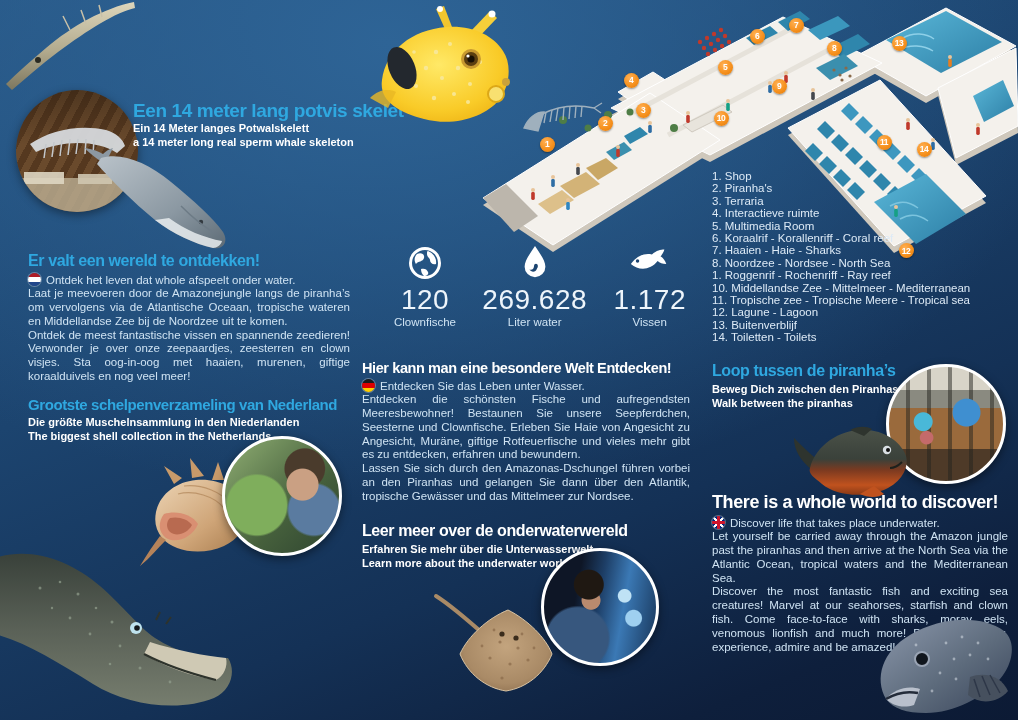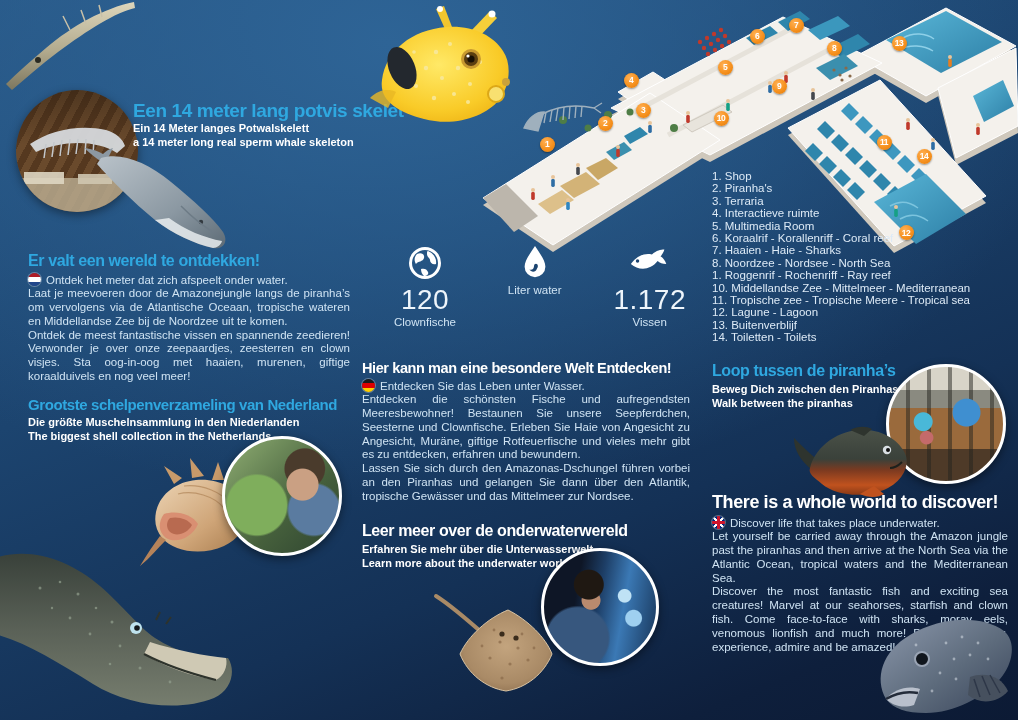--- a/index.html
+++ b/index.html
@@ -127,21 +127,21 @@
 
   <div class="abs" style="left:133px;top:100px;width:240px">
     <p class="h-cyan" style="font-size:19px">Een 14 meter lang potvis skelet</p>
     <p class="sub">Ein 14 Meter langes Potwalskelett</p>
     <p class="sub">a 14 meter long real sperm whale skeleton</p>
   </div>
 
   <div class="abs" style="left:28px;top:252px;width:322px">
     <p class="h-cyan">Er valt een wereld te ontdekken!</p>
     <div class="gap"></div>
-    <p class="body"><span class="flag nl"></span><span>Ontdek het meter dat zich afspeelt onder water.</span></p>
+    <p class="body"><span class="flag nl"></span><span>Ontdek het leven dat whole afspeelt onder water.</span></p>
     <p class="body just">Laat je meevoeren door de Amazonejungle langs de piranha’s om vervolgens via de Atlantische Oceaan, tropische wateren en Middellandse Zee bij de Noordzee uit te komen.</p>
     <p class="body just">Ontdek de meest fantastische vissen en spannende zeedieren! Verwonder je over onze zeepaardjes, zeesterren en clown visjes. Sta oog-in-oog met haaien, murenen, giftige koraalduivels en nog veel meer!</p>
   </div>
 
   <div class="abs" style="left:28px;top:396px;width:330px">
     <p class="h-cyan" style="font-size:15px">Grootste schelpenverzameling van Nederland</p>
     <div class="gap"></div>
     <p class="sub">Die größte Muschelnsammlung in den Niederlanden</p>
     <p class="sub">The biggest shell collection in the Netherlands</p>
   </div>
@@ -412,23 +412,23 @@
         <div class="marker" style="left: 127px; top: 123px;">2</div>
         <div class="marker" style="left: 165px; top: 110px;">3</div>
         <div class="marker" style="left: 153px; top: 80px;">4</div>
         <div class="marker" style="left: 247px; top: 67px;">5</div>
         <div class="marker" style="left: 279px; top: 36px;">6</div>
         <div class="marker" style="left: 318px; top: 25px;">7</div>
         <div class="marker" style="left: 356px; top: 48px;">8</div>
         <div class="marker" style="left: 301px; top: 86px;">9</div>
         <div class="marker" style="left: 243px; top: 118px;">10</div>
         <div class="marker" style="left: 406px; top: 142px;">11</div>
-        <div class="marker" style="left: 428px; top: 207px; margin-top: 18px;">12</div>
+        <div class="marker" style="left: 428px; top: 225px; margin-top: 18px;">12</div>
         <div class="marker" style="left: 421px; top: 43px;">13</div>
-        <div class="marker" style="left: 446px; top: 156px;">14</div>
+        <div class="marker" style="left: 446px; top: 149px;">14</div>
       </div>
   </div>
 
   <div class="abs stats">
     <div class="stat">
       <span class="sicon">
         <svg width="36" height="36" viewBox="0 0 36 36">
             <circle cx="18" cy="18" r="14.5" fill="none" stroke="#ffffff" stroke-width="3"></circle>
         <path fill="#ffffff" d="M10 9c4-2 8 0 7 4s-6 3-8 6c-2-3-2-7 1-10Z"></path>
         <path fill="#ffffff" d="M21 6c5 2 9 7 8 13-3 1-6-1-6-4 0-2-3-3-3-6 0-2 0-3 1-3Z"></path>
@@ -438,20 +438,21 @@
       <div class="sval">120</div>
       <div class="slab">Clownfische</div>
     </div>
     <div class="stat">
       <span class="sicon">
         <svg width="34" height="38" viewBox="0 0 36 40">
             <path fill="#ffffff" d="M18 2C13 10 7 17 7 24a11 11 0 0 0 22 0c0-7-6-14-11-22Z"></path>
         <path fill="#1c4470" d="M20 26c-1 4-6 4-8 1 3 1 5-1 5-4 0-3 4-3 4 0 0 1 0 2-1 3Z"></path>
           </svg>
       </span>
+      <div class="sval">269.628</div>
       <div class="slab">Liter water</div>
     </div>
     <div class="stat">
       <span class="sicon">
         <svg width="46" height="30" viewBox="0 0 48 30">
             <path fill="#ffffff" d="M4 16C10 8 18 4 26 6c5-4 9-5 13-5-1 3-2 5-4 7 3 2 5 5 6 8-4 0-7-1-9-3-8 10-20 10-28 3Z"></path>
         <circle cx="11" cy="13" r="1.8" fill="#1c4470"></circle>
           </svg>
       </span>
       <div class="sval">1.172</div>

